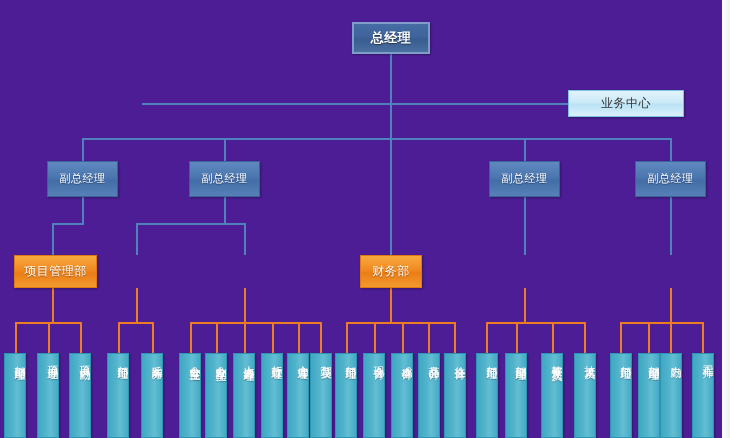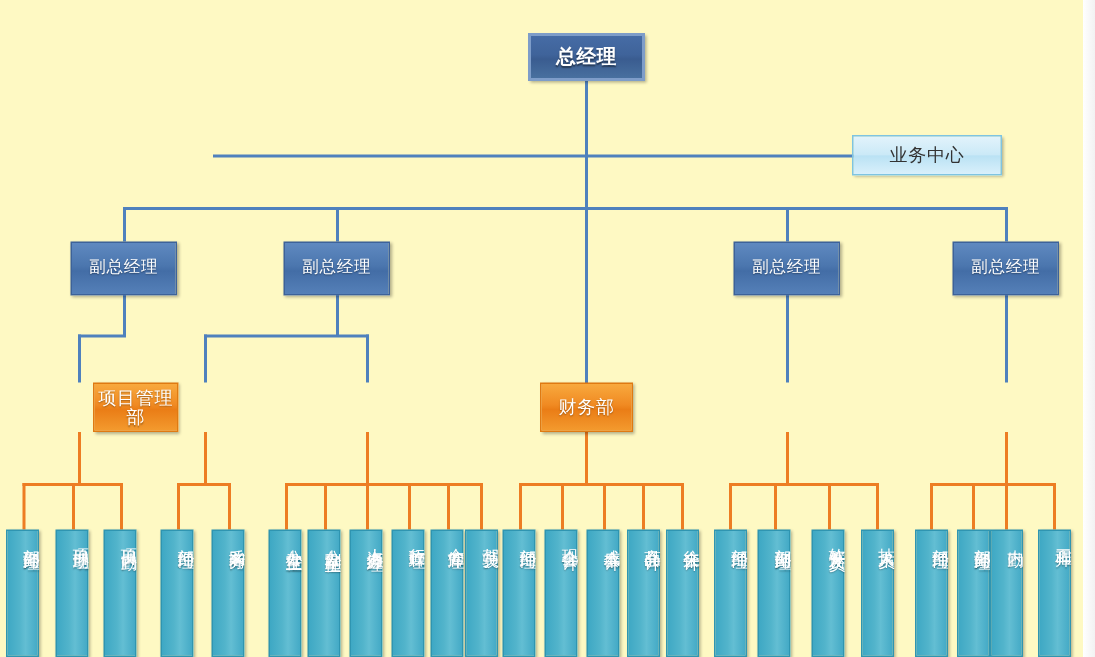--- a/index.html
+++ b/index.html
@@ -7,21 +7,21 @@
     padding: 0;
     background: #ffffff;
   }
   body {
     font-family: "Liberation Sans", "DejaVu Sans", sans-serif;
   }
   #chart {
     position: relative;
     width: 730px;
     height: 438px;
-    background: #fef9c3;
+    background: #4c1d95;
     overflow: hidden;
   }
   
   .edge-shade {
     position: absolute;
     top: 0; right: 0;
     width: 8px; height: 438px;
     background: linear-gradient(to right, #ffffff, #f2f2f2);
   }
 
@@ -179,28 +179,28 @@
   <div class="line v-orange" style="left:670px; top:288px; height:35px;"></div>
   <div class="line h-orange" style="left:620px; top:322px; width:83px;"></div>
   <div class="line v-orange" style="left:620px; top:322px; height:31px;"></div>
   <div class="line v-orange" style="left:648px; top:322px; height:31px;"></div>
   <div class="line v-orange" style="left:670px; top:322px; height:31px;"></div>
   <div class="line v-orange" style="left:702px; top:322px; height:31px;"></div>
 
   <div class="node n-top" style="left:352px; top:22px; width:78px; height:32px;">总经理</div>
 
 
-  <div class="node n-lightblue" style="left:568px; top:90px; width:100px; height:27px;">业务中心</div>
+  <div class="node n-lightblue" style="left:568px; top:90px; width:116px; height:27px;">业务中心</div>
 
   <div class="node n-blue" style="left:47px;  top:161px; width:71px; height:36px;">副总经理</div>
   <div class="node n-blue" style="left:189px; top:161px; width:71px; height:36px;">副总经理</div>
   <div class="node n-blue" style="left:489px; top:161px; width:71px; height:36px;">副总经理</div>
   <div class="node n-blue" style="left:635px; top:161px; width:71px; height:36px;">副总经理</div>
 
-  <div class="node n-orange" style="left:14px;  top:255px; width:57px; height:33px;margin-left:48px;">项目管理部</div>
+  <div class="node n-orange" style="left:14px;  top:255px; width:83px; height:33px;">项目管理部</div>
   <div class="node n-orange" style="left:360px; top:255px; width:62px; height:33px;">财务部</div>
 
   <div class="node n-teal" style="left:4px;  top:353px; width:22px; height:85px;">部门副经理</div>
   <div class="node n-teal" style="left:37px; top:353px; width:22px; height:85px;">项目助理</div>
   <div class="node n-teal" style="left:69px; top:353px; width:22px; height:85px;">项目内勤</div>
 
   <div class="node n-teal" style="left:107px; top:353px; width:22px; height:85px;">部门经理</div>
   <div class="node n-teal" style="left:141px; top:353px; width:22px; height:85px;">采购商务</div>
 
   <div class="node n-teal" style="left:179px; top:353px; width:22px; height:85px;">办公室主任</div>

